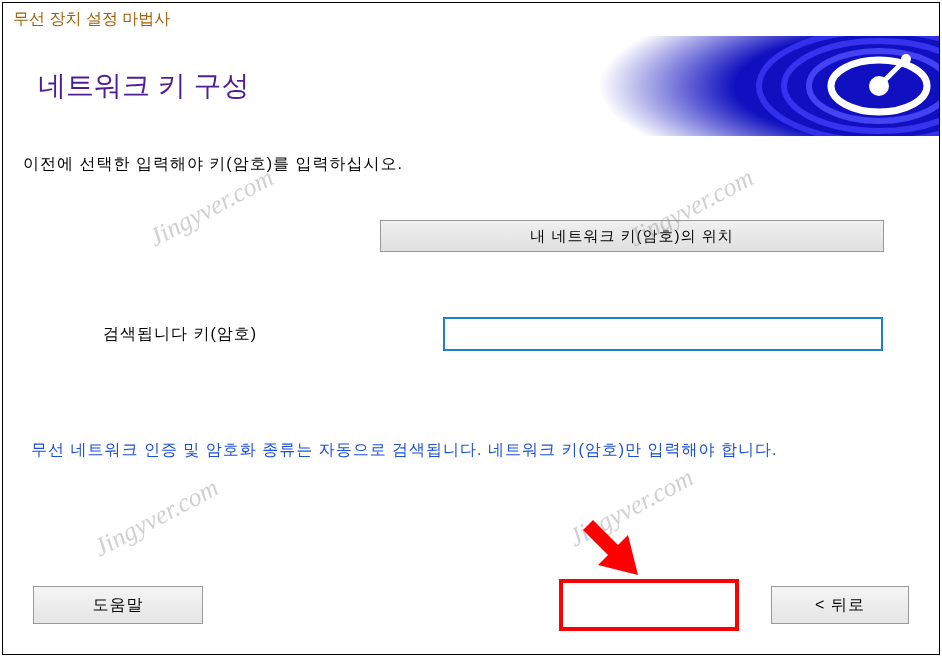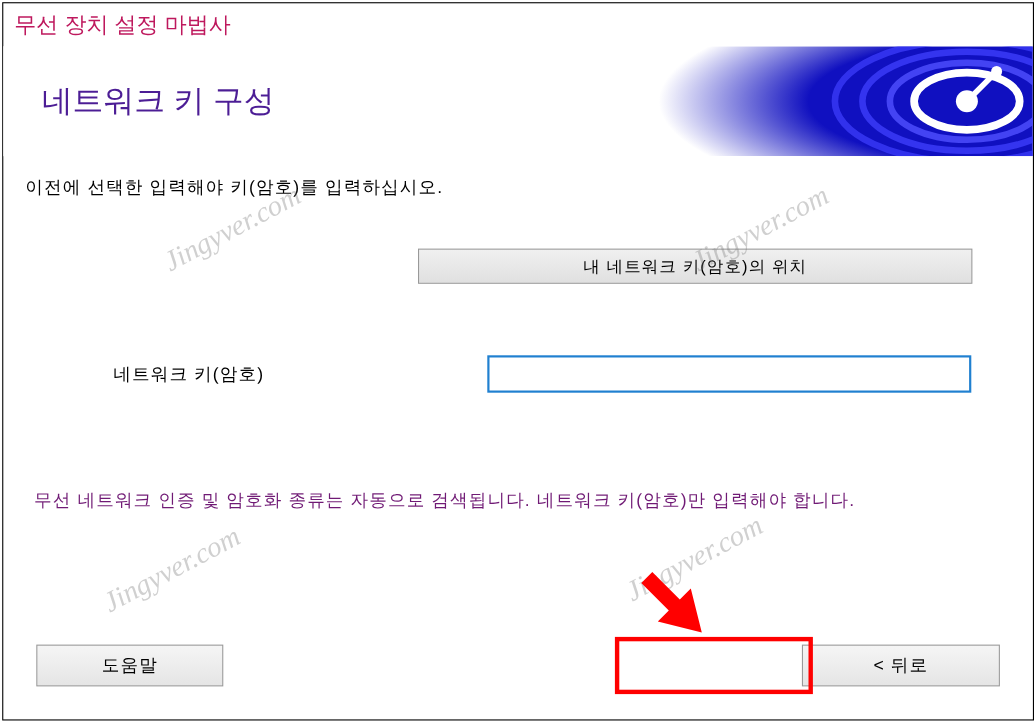--- a/index.html
+++ b/index.html
@@ -19,22 +19,22 @@
       height: 653px;
       margin: 2px;
       border: 1px solid #000;
       background: #fff;
       position: relative;
       display: flex;
       flex-direction: column;
     }
     .title-bar {
       padding: 6px 10px;
-      font-size: 20px;
-      color: #be185d;
+      font-size: 16px;
+      color: #a16207;
     }
     .header {
       height: 100px;
       display: flex;
       align-items: center;
       justify-content: space-between;
       background: #fff;
       position: relative;
     }
     .header-title {
@@ -91,35 +91,35 @@
       height: 34px;
       border: 2px solid #2080d0;
       padding: 4px 8px;
       font-size: 16px;
       outline: none;
     }
     .info-text {
       font-size: 16px;
       letter-spacing: 1px;
       line-height: 1.7;
-      color: #701a75;
+      color: #1d4ed8;
       padding: 0 8px;
     }
     .footer {
       display: flex;
       align-items: center;
       padding: 20px 30px 30px 30px;
       gap: 16px;
       justify-content: center;
     }
     .footer-spacer {
       flex: 1;
     }
     .footer-button {
-      width: 180px;
+      width: 138px;
       height: 38px;
       background: linear-gradient(to bottom, #f5f5f5, #e5e5e5);
       border: 1px solid #999;
       font-size: 16px;
       letter-spacing: 1px;
       cursor: pointer;
       margin-left: 0;
     }
     .help-button {
       width: 170px;
@@ -186,21 +186,21 @@
   </div>
 
   <div class="content">
     <div class="instruction-text">이전에 선택한 입력해야 키(암호)를 입력하십시오.</div>
 
     <div class="location-button-row">
       <button class="location-button">내 네트워크 키(암호)의 위치</button>
     </div>
 
     <div class="input-row">
-      <div class="input-label">네트워크 키(암호)</div>
+      <div class="input-label">검색됩니다 키(암호)</div>
       <input type="text" class="key-input" value="" style="">
     </div>
 
     <div class="info-text">무선 네트워크 인증 및 암호화 종류는 자동으로 검색됩니다. 네트워크 키(암호)만 입력해야 합니다.</div>
   </div>
 
   <div class="footer">
     <button class="help-button">도움말</button>
     <div class="footer-spacer"></div>
     <button class="footer-button">&lt; 뒤로</button>

